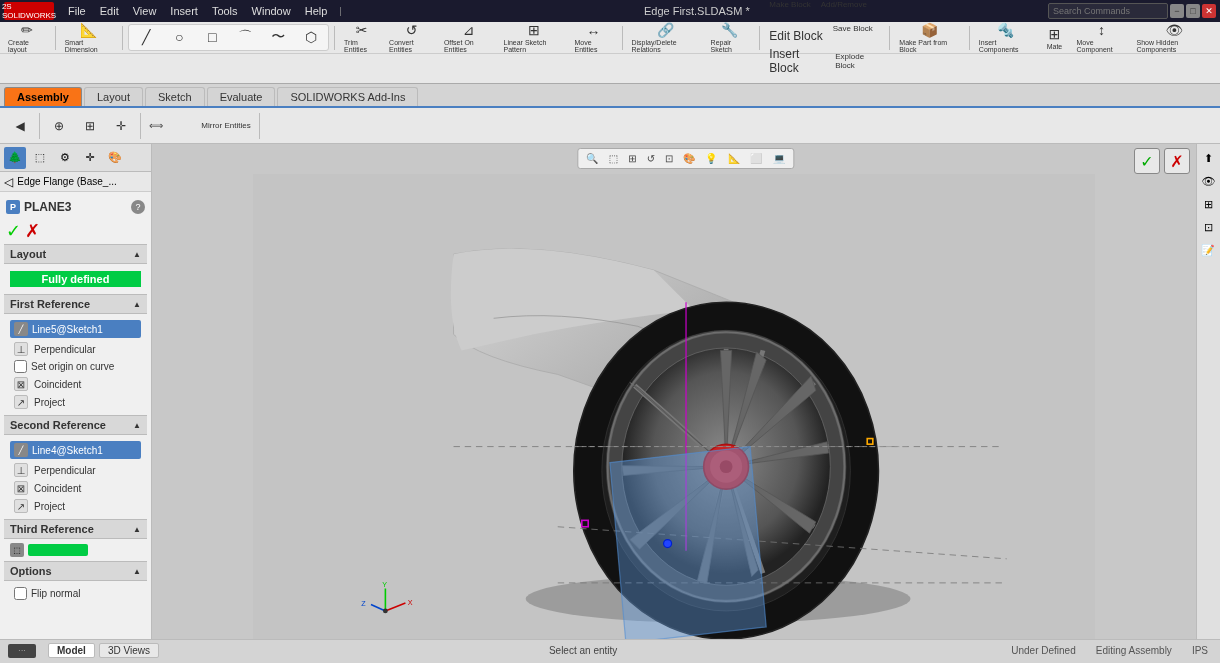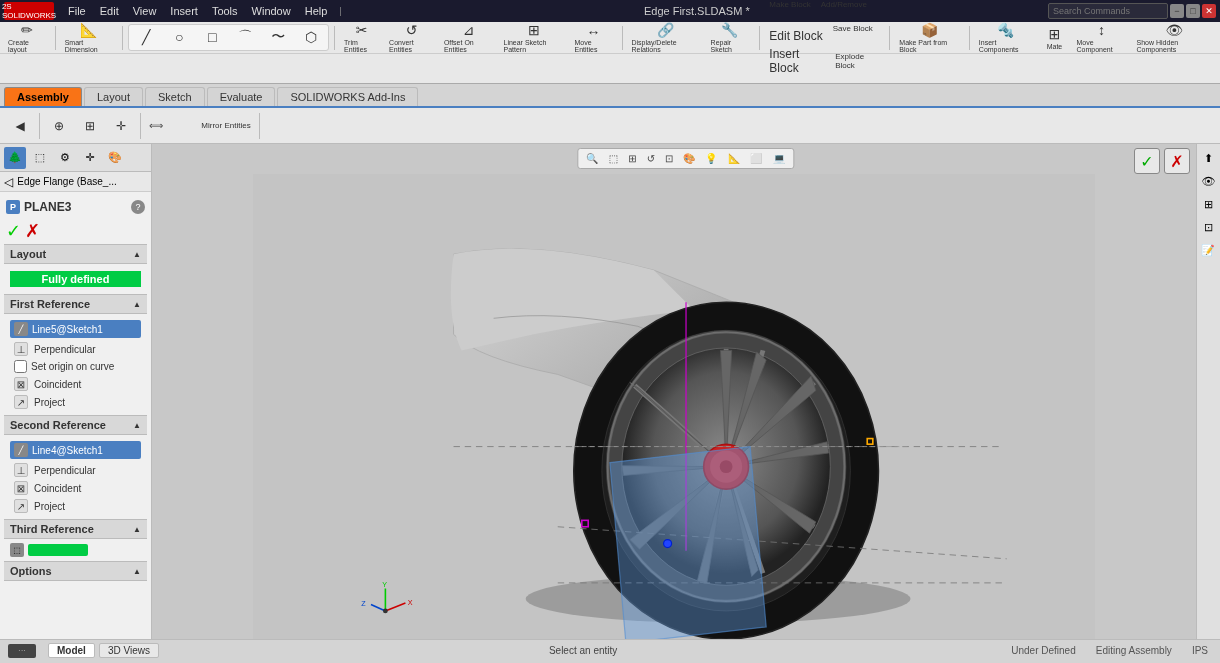--- a/index.html
+++ b/index.html
@@ -429,20 +429,26 @@
       <div class="section-content">
         <div style="display:flex;align-items:center;gap:4px;">
           <div class="ref-icon">⬚</div>
           <div style="width:60px;height:12px;background:#00cc44;border-radius:2px;"></div>
         </div>
       </div>
 
       <div class="section-header">
         <span>Options</span>
         <span class="chevron">▲</span>
+      </div>
+      <div class="section-content">
+        <div class="checkbox-item">
+          <input type="checkbox" style="">
+          <span>Flip normal</span>
+        </div>
       </div>
     </div>
   </div>
 
   <div id="viewport">
 
     <div id="viewport-toolbar">
       <span class="vp-btn">🔍</span>
       <span class="vp-btn">⬚</span>
       <span class="vp-btn">⊞</span>

